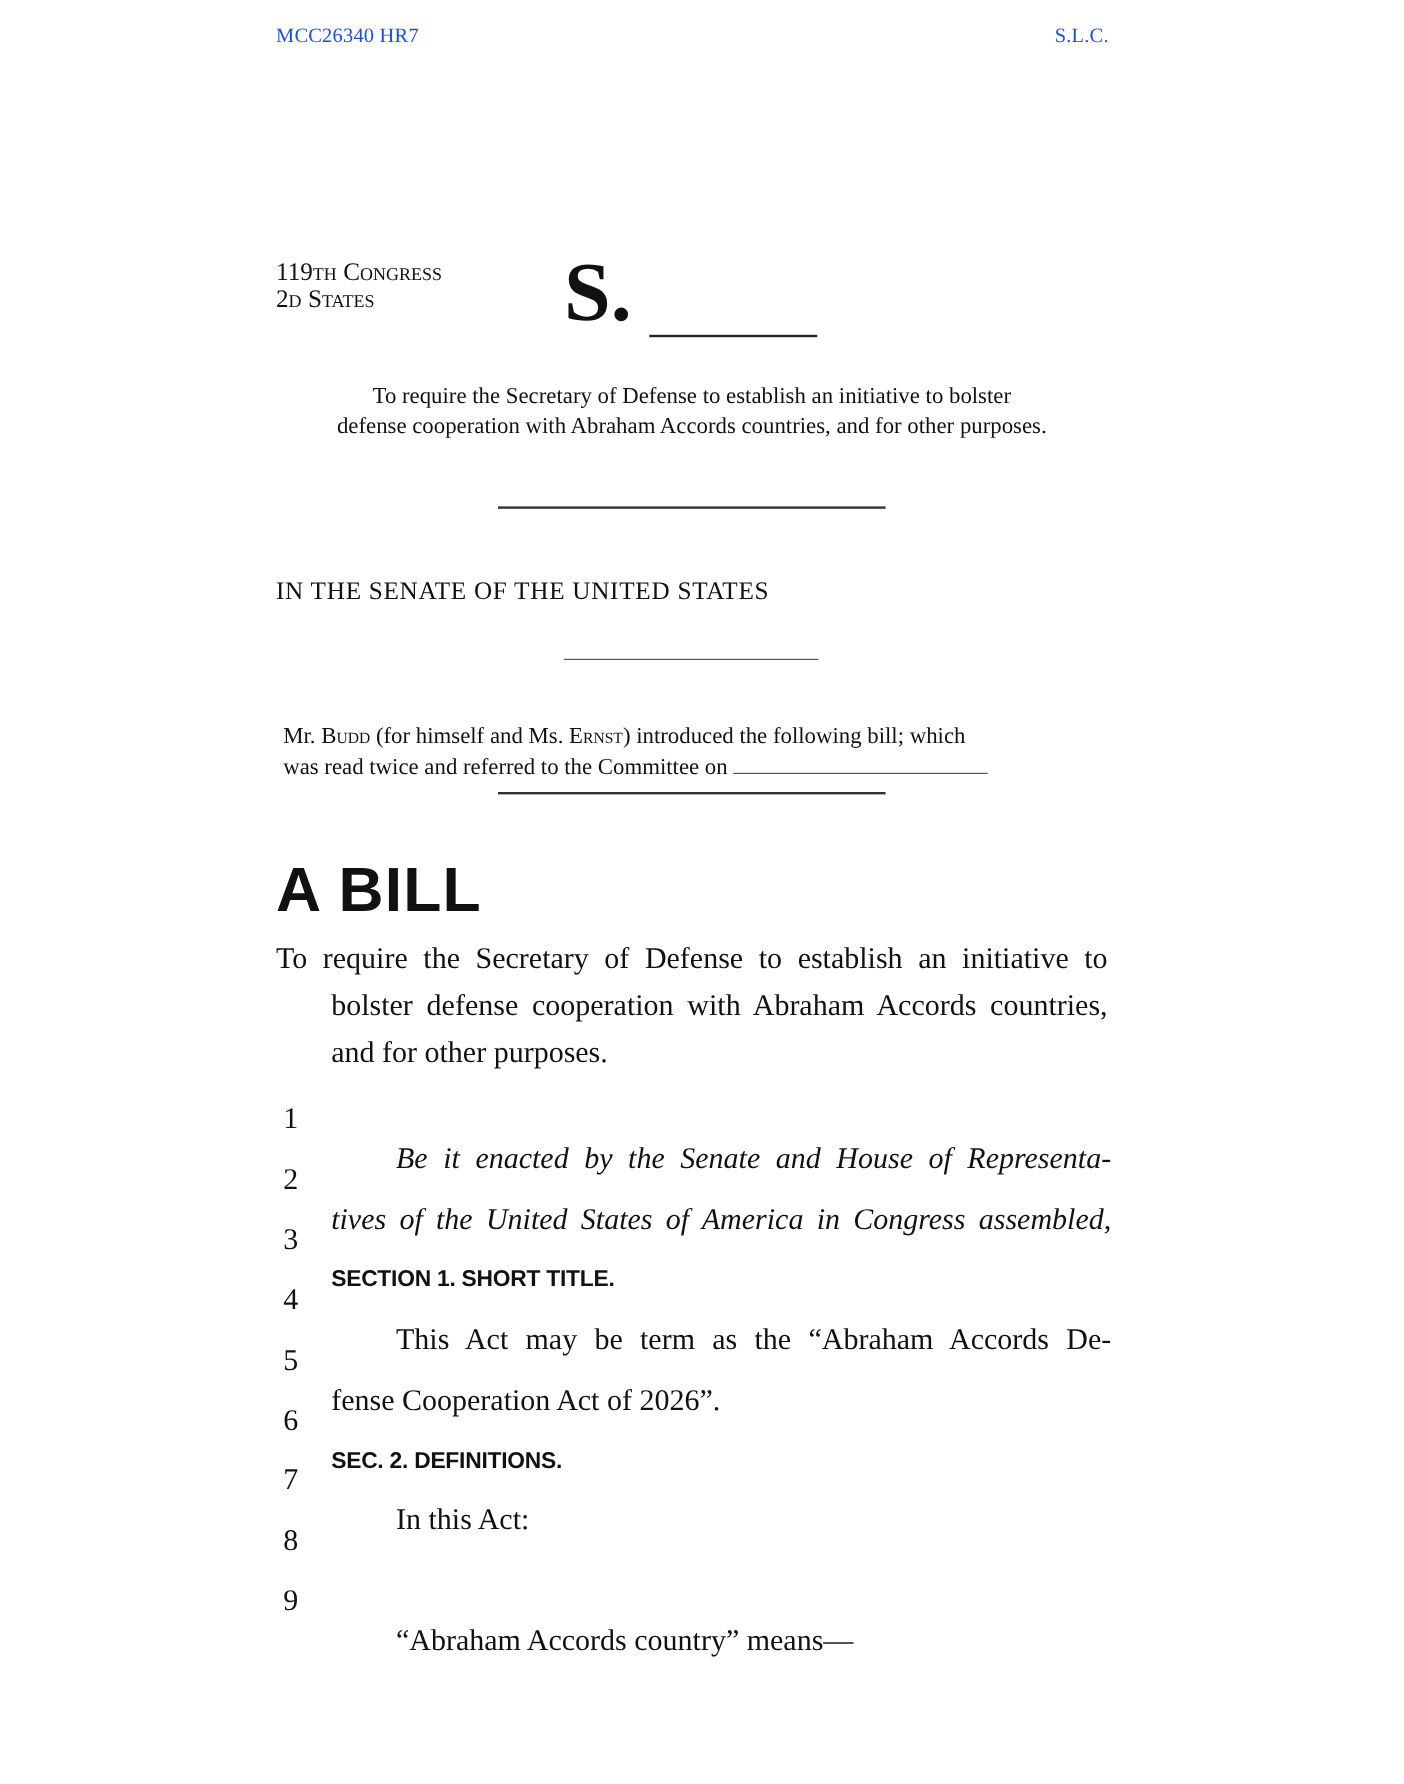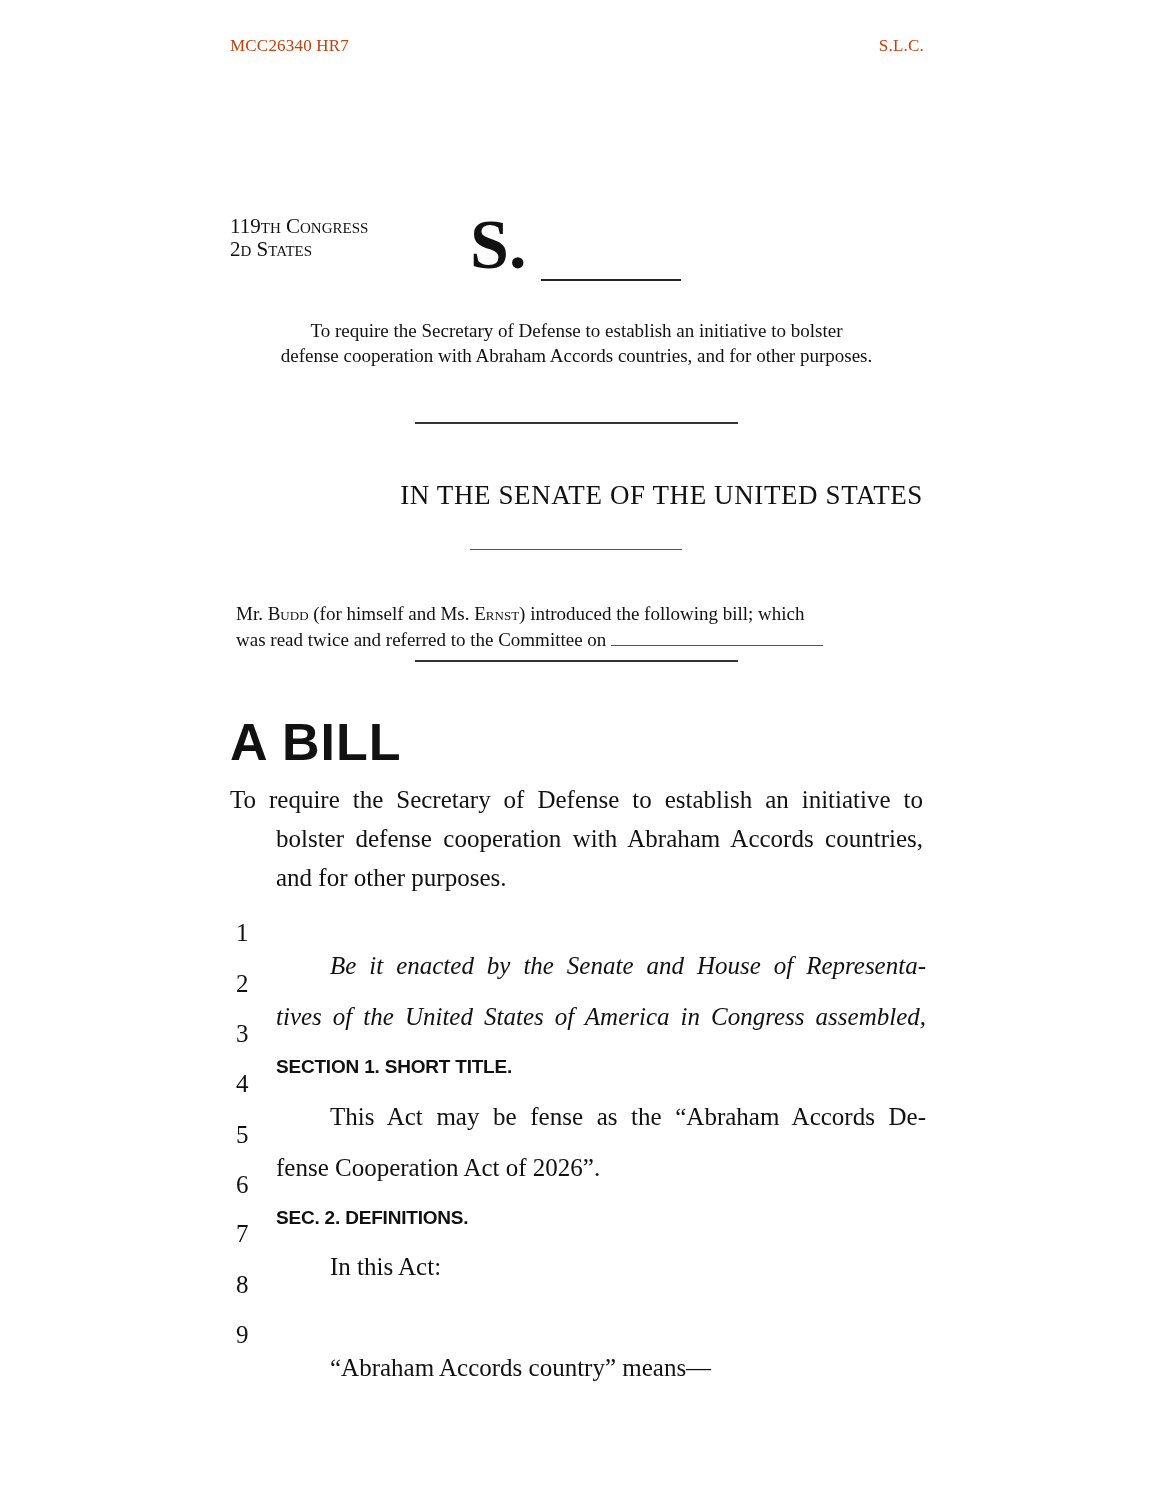--- a/index.html
+++ b/index.html
@@ -1,29 +1,29 @@
 <!DOCTYPE html>
 <html><head>
 <meta charset="utf-8">
 <style>
   html, body { margin: 0; padding: 0; background: #ffffff; }
   body { width: 1170px; height: 1487px; position: relative; overflow: hidden;
          font-family: "Liberation Serif", "DejaVu Serif", serif; color: #111; }
   .abs { position: absolute; }
   .sc { font-variant: small-caps; }
-  .hdr { top: 36px; font-size: 17px; color: #c2410c; letter-spacing: 0.2px; }
+  .hdr { top: 20px; font-size: 17px; color: #1d4ed8; letter-spacing: 0.2px; }
   .hdr-left { left: 230px; }
   .hdr-right { right: 246px; }
   .congress { left: 230px; top: 215px; font-size: 21px; text-align: left; width: 195px; line-height: 23px; }
   .s-letter { left: 470px; top: 205px; font-size: 70px; font-weight: bold; line-height: 80px; }
   .s-line { left: 541px; top: 279px; width: 140px; border-top: 2px solid #222; }
   .short-desc { left: 230px; top: 318px; width: 693px; text-align: center; font-size: 19px; line-height: 25px; }
   .rule { border-top: 2px solid #333; }
   .rule1 { left: 415px; top: 422px; width: 323px; }
-  .senate { left: 230px; top: 480px; width: 693px; text-align: right; font-size: 27px; letter-spacing: 0.6px; }
+  .senate { left: 230px; top: 480px; width: 693px; text-align: left; font-size: 21px; letter-spacing: 0.6px; }
   .rule-thin { left: 470px; top: 549px; width: 212px; border-top: 1px solid #555; }
   .intro { left: 236px; top: 560px; width: 680px; text-align: left; font-size: 19px; line-height: 26px; margin-top: 41px; }
   .blank-line { display: inline-block; width: 212px; border-bottom: 1px solid #555; vertical-align: baseline; height: 1px; }
   .rule2 { left: 415px; top: 660px; width: 323px; }
   .abill { left: 230px; top: 712px; width: 693px; text-align: left; font-size: 52px; font-weight: bold;
            font-family: "Liberation Sans", "DejaVu Sans", sans-serif; letter-spacing: 1px; }
   .long-title { left: 230px; top: 780px; width: 693px; font-size: 25px; line-height: 39px; text-align: justify; }
   .long-title p { margin: 0; padding-left: 46px; text-indent: -46px; text-align: justify; }
   .line { position: absolute; left: 236px; width: 690px; font-size: 25px; height: 34px; line-height: 34px; }
   .ln { position: absolute; left: 0; width: 30px; text-align: left; }
@@ -78,21 +78,21 @@
 <div class="line" style="top:967px;">
   <span class="ln">2</span>
   <span class="txt it just">tives of the United States of America in Congress assembled,</span>
 </div>
 <div class="line" style="top:1017px;">
   <span class="ln">3</span>
   <span class="txt secthead">SECTION 1. SHORT TITLE.</span>
 </div>
 <div class="line" style="top:1067px;">
   <span class="ln">4</span>
-  <span class="txt ind1 just">This Act may be fense as the “Abraham Accords De-</span>
+  <span class="txt ind1 just">This Act may be term as the “Abraham Accords De-</span>
 </div>
 <div class="line" style="top:1118px;">
   <span class="ln">5</span>
   <span class="txt">fense Cooperation Act of 2026”.</span>
 </div>
 <div class="line" style="top:1168px;">
   <span class="ln">6</span>
   <span class="txt secthead">SEC. 2. DEFINITIONS.</span>
 </div>
 <div class="line" style="top:1217px;">

